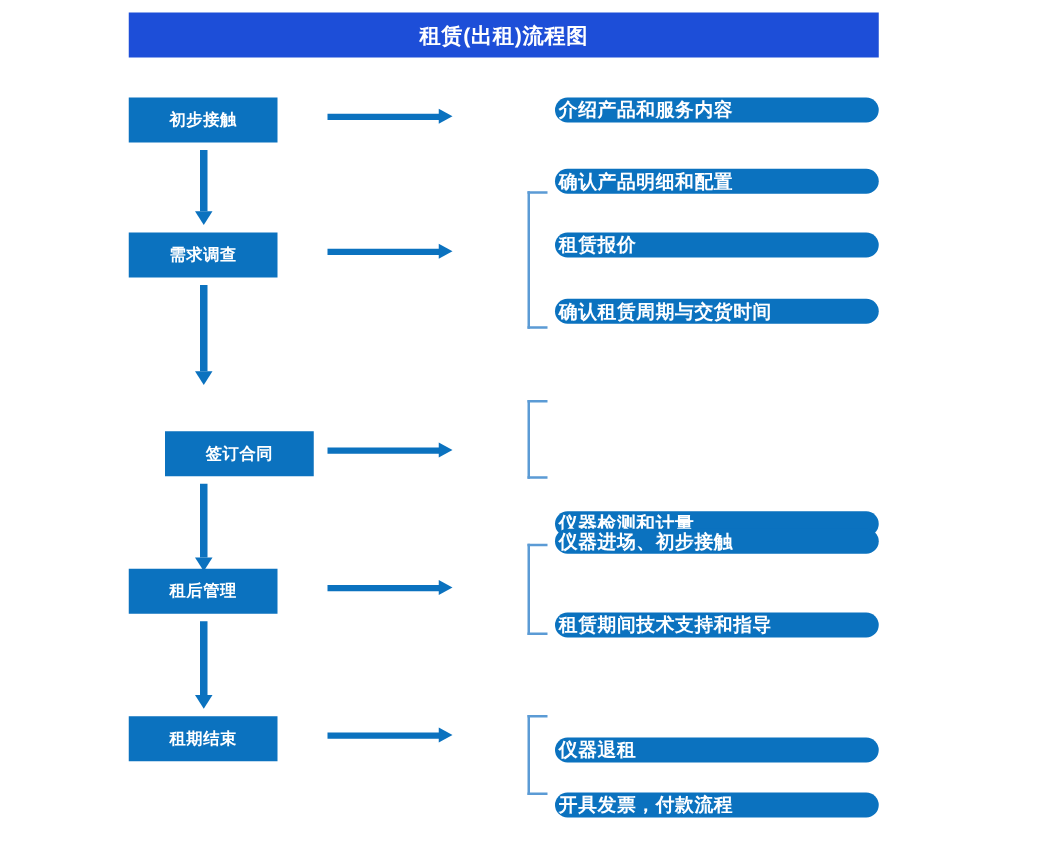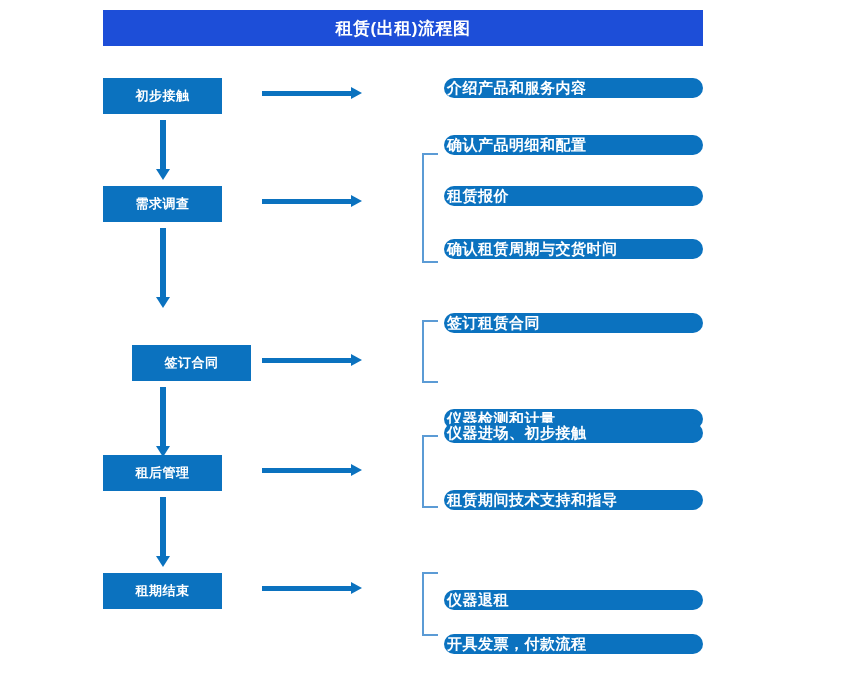--- a/index.html
+++ b/index.html
@@ -171,21 +171,20 @@
     <div class="head"></div>
   </div>
 
   <div class="v-arrow" style="top:387px; height:70px;">
     <div class="shaft" style="height:59px;"></div>
     <div class="head"></div>
   </div>
 
   <div class="bracket" style="top:320px; height:63px;"></div>
 
-  <div class="detail-box" style="top:313px;">签订租赁合同</div>
   <div class="detail-box" style="top:383px;margin-top:26px;">仪器检测和计量</div>
 
   <div class="stage-box" style="top:455px;">租后管理</div>
 
   <div class="h-arrow" style="top:464px;">
     <div class="shaft"></div>
     <div class="head"></div>
   </div>
 
   <div class="v-arrow" style="top:497px; height:70px;">

